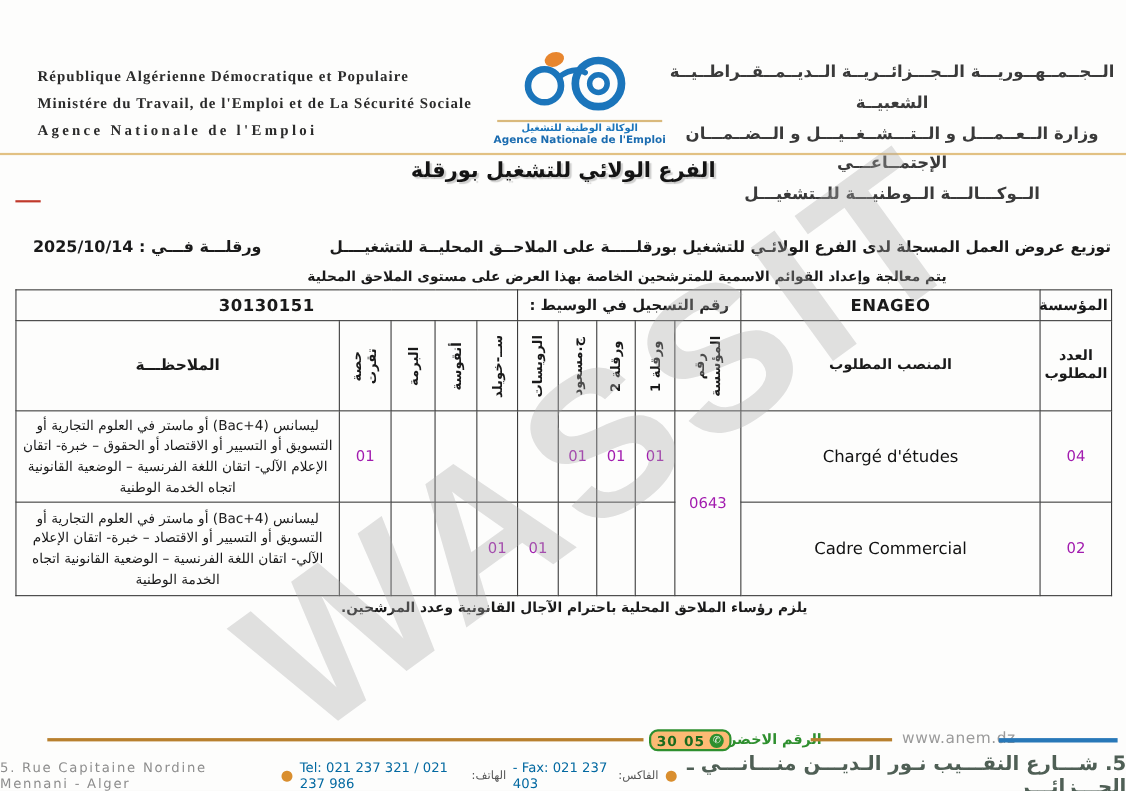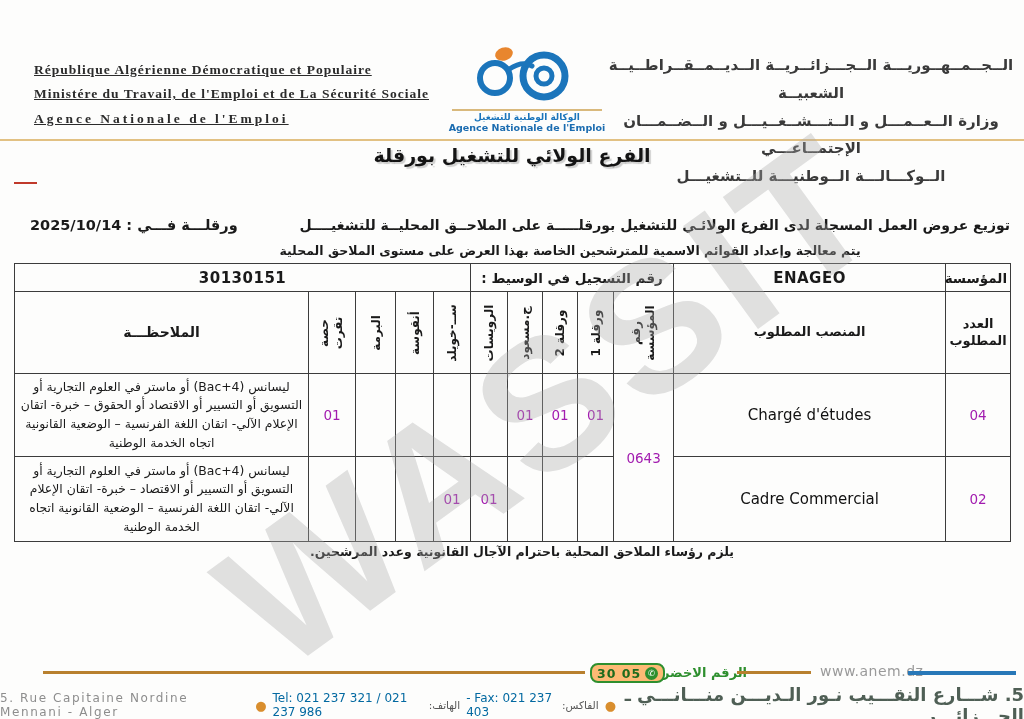--- a/index.html
+++ b/index.html
@@ -1,20 +1,20 @@
 <!DOCTYPE html>
 <html><head>
 <meta charset="utf-8">
 <style>
   html,body{margin:0;padding:0;background:#e9e9e9;}
   .page{position:relative;width:1024px;height:719px;background:#fdfdfc;overflow:hidden;
         font-family:"DejaVu Sans",sans-serif;color:#1a1a1a;}
   
   .hdr-fr{position:absolute;left:34px;top:58px;font-family:"Liberation Serif",serif;
-          font-weight:bold;font-size:13.5px;color:#2b2b2b;letter-spacing:1px;line-height:1.8;text-decoration:underline;}
+          font-weight:bold;font-size:13.5px;color:#2b2b2b;letter-spacing:1px;line-height:1.8;}
   .hdr-fr .l3{letter-spacing:3px;}
   .logo{position:absolute;left:443px;top:42px;width:168px;text-align:center;}
   .logo-bar{width:150px;height:2px;background:#d9b97c;margin:1px auto 1px auto;}
   .logo-ar{font-size:9px;font-weight:bold;color:#1b75bb;direction:rtl;letter-spacing:1px;}
   .logo-fr{font-size:9.5px;font-weight:bold;color:#1b6cb0;}
   .hdr-ar{position:absolute;right:8px;top:52px;width:410px;direction:rtl;text-align:center;
           font-weight:bold;font-size:15px;color:#3a3a3a;line-height:1.85;}
   .tan-line{position:absolute;top:139px;left:0;width:1024px;height:2px;background:#e2c183;}
   .doc-title{position:absolute;top:144px;left:0;width:1024px;text-align:center;direction:rtl;
              font-weight:bold;font-size:19px;color:#141414;text-shadow:2px 2px 1px rgba(0,0,0,0.18);}

